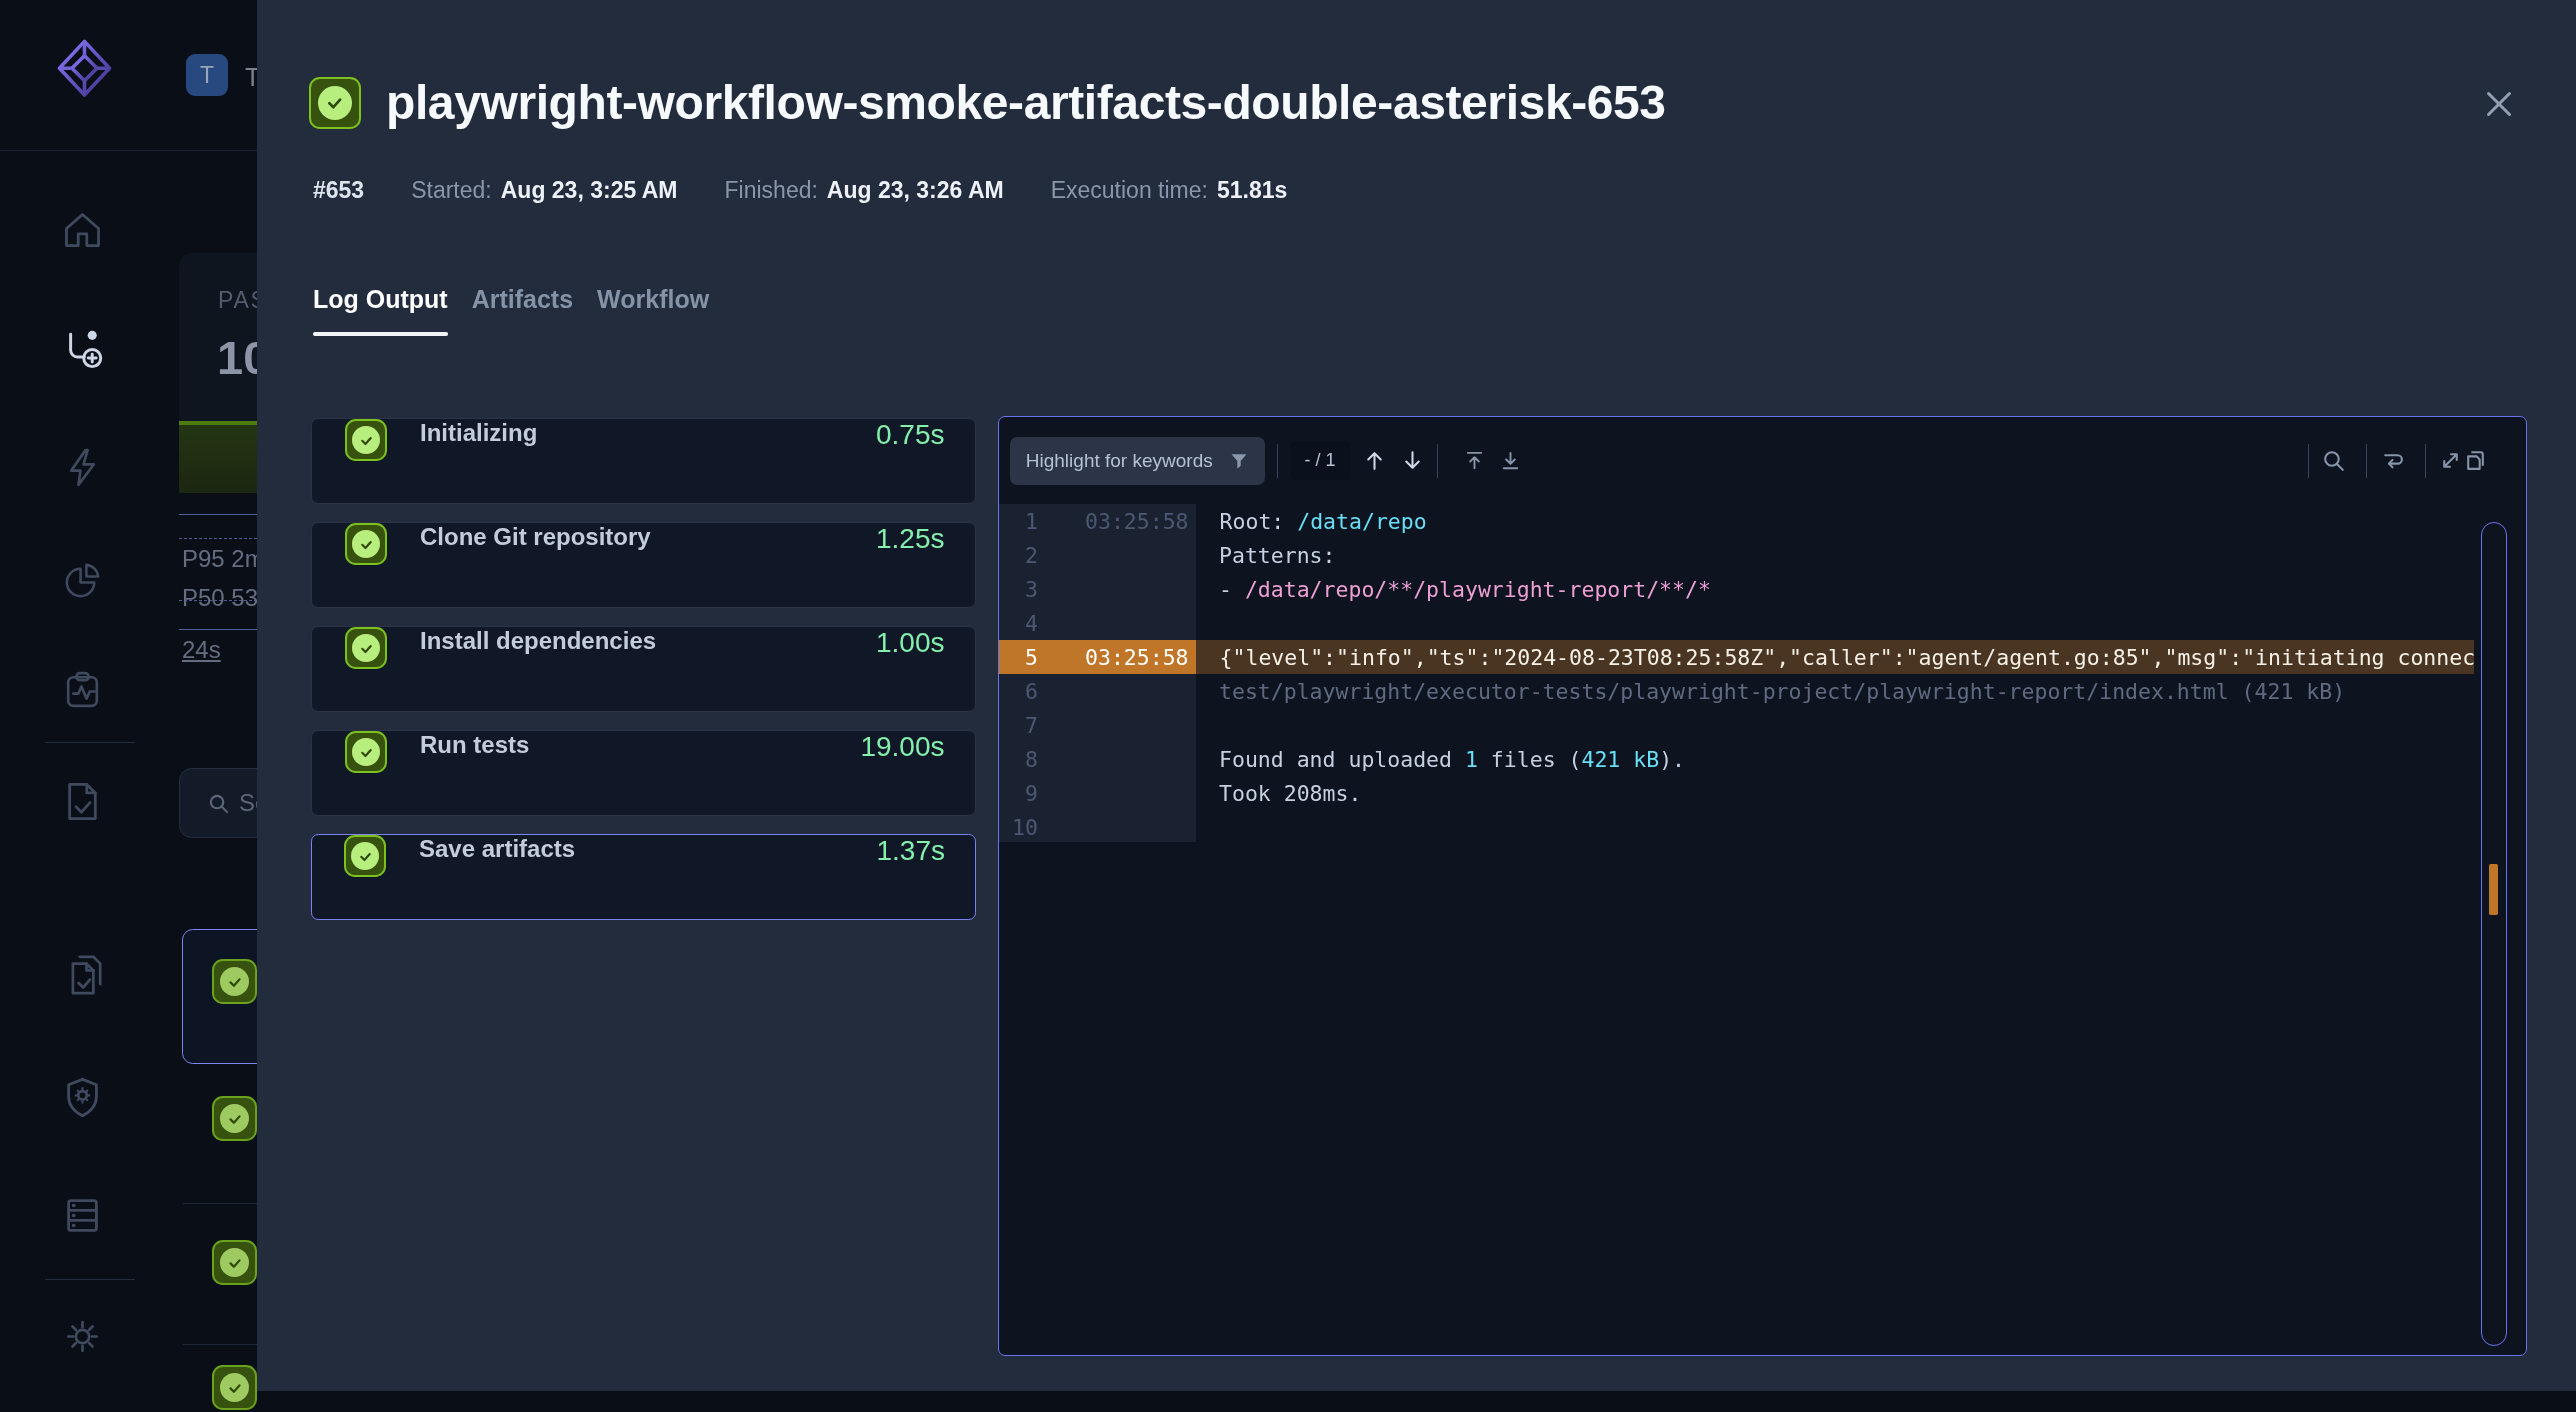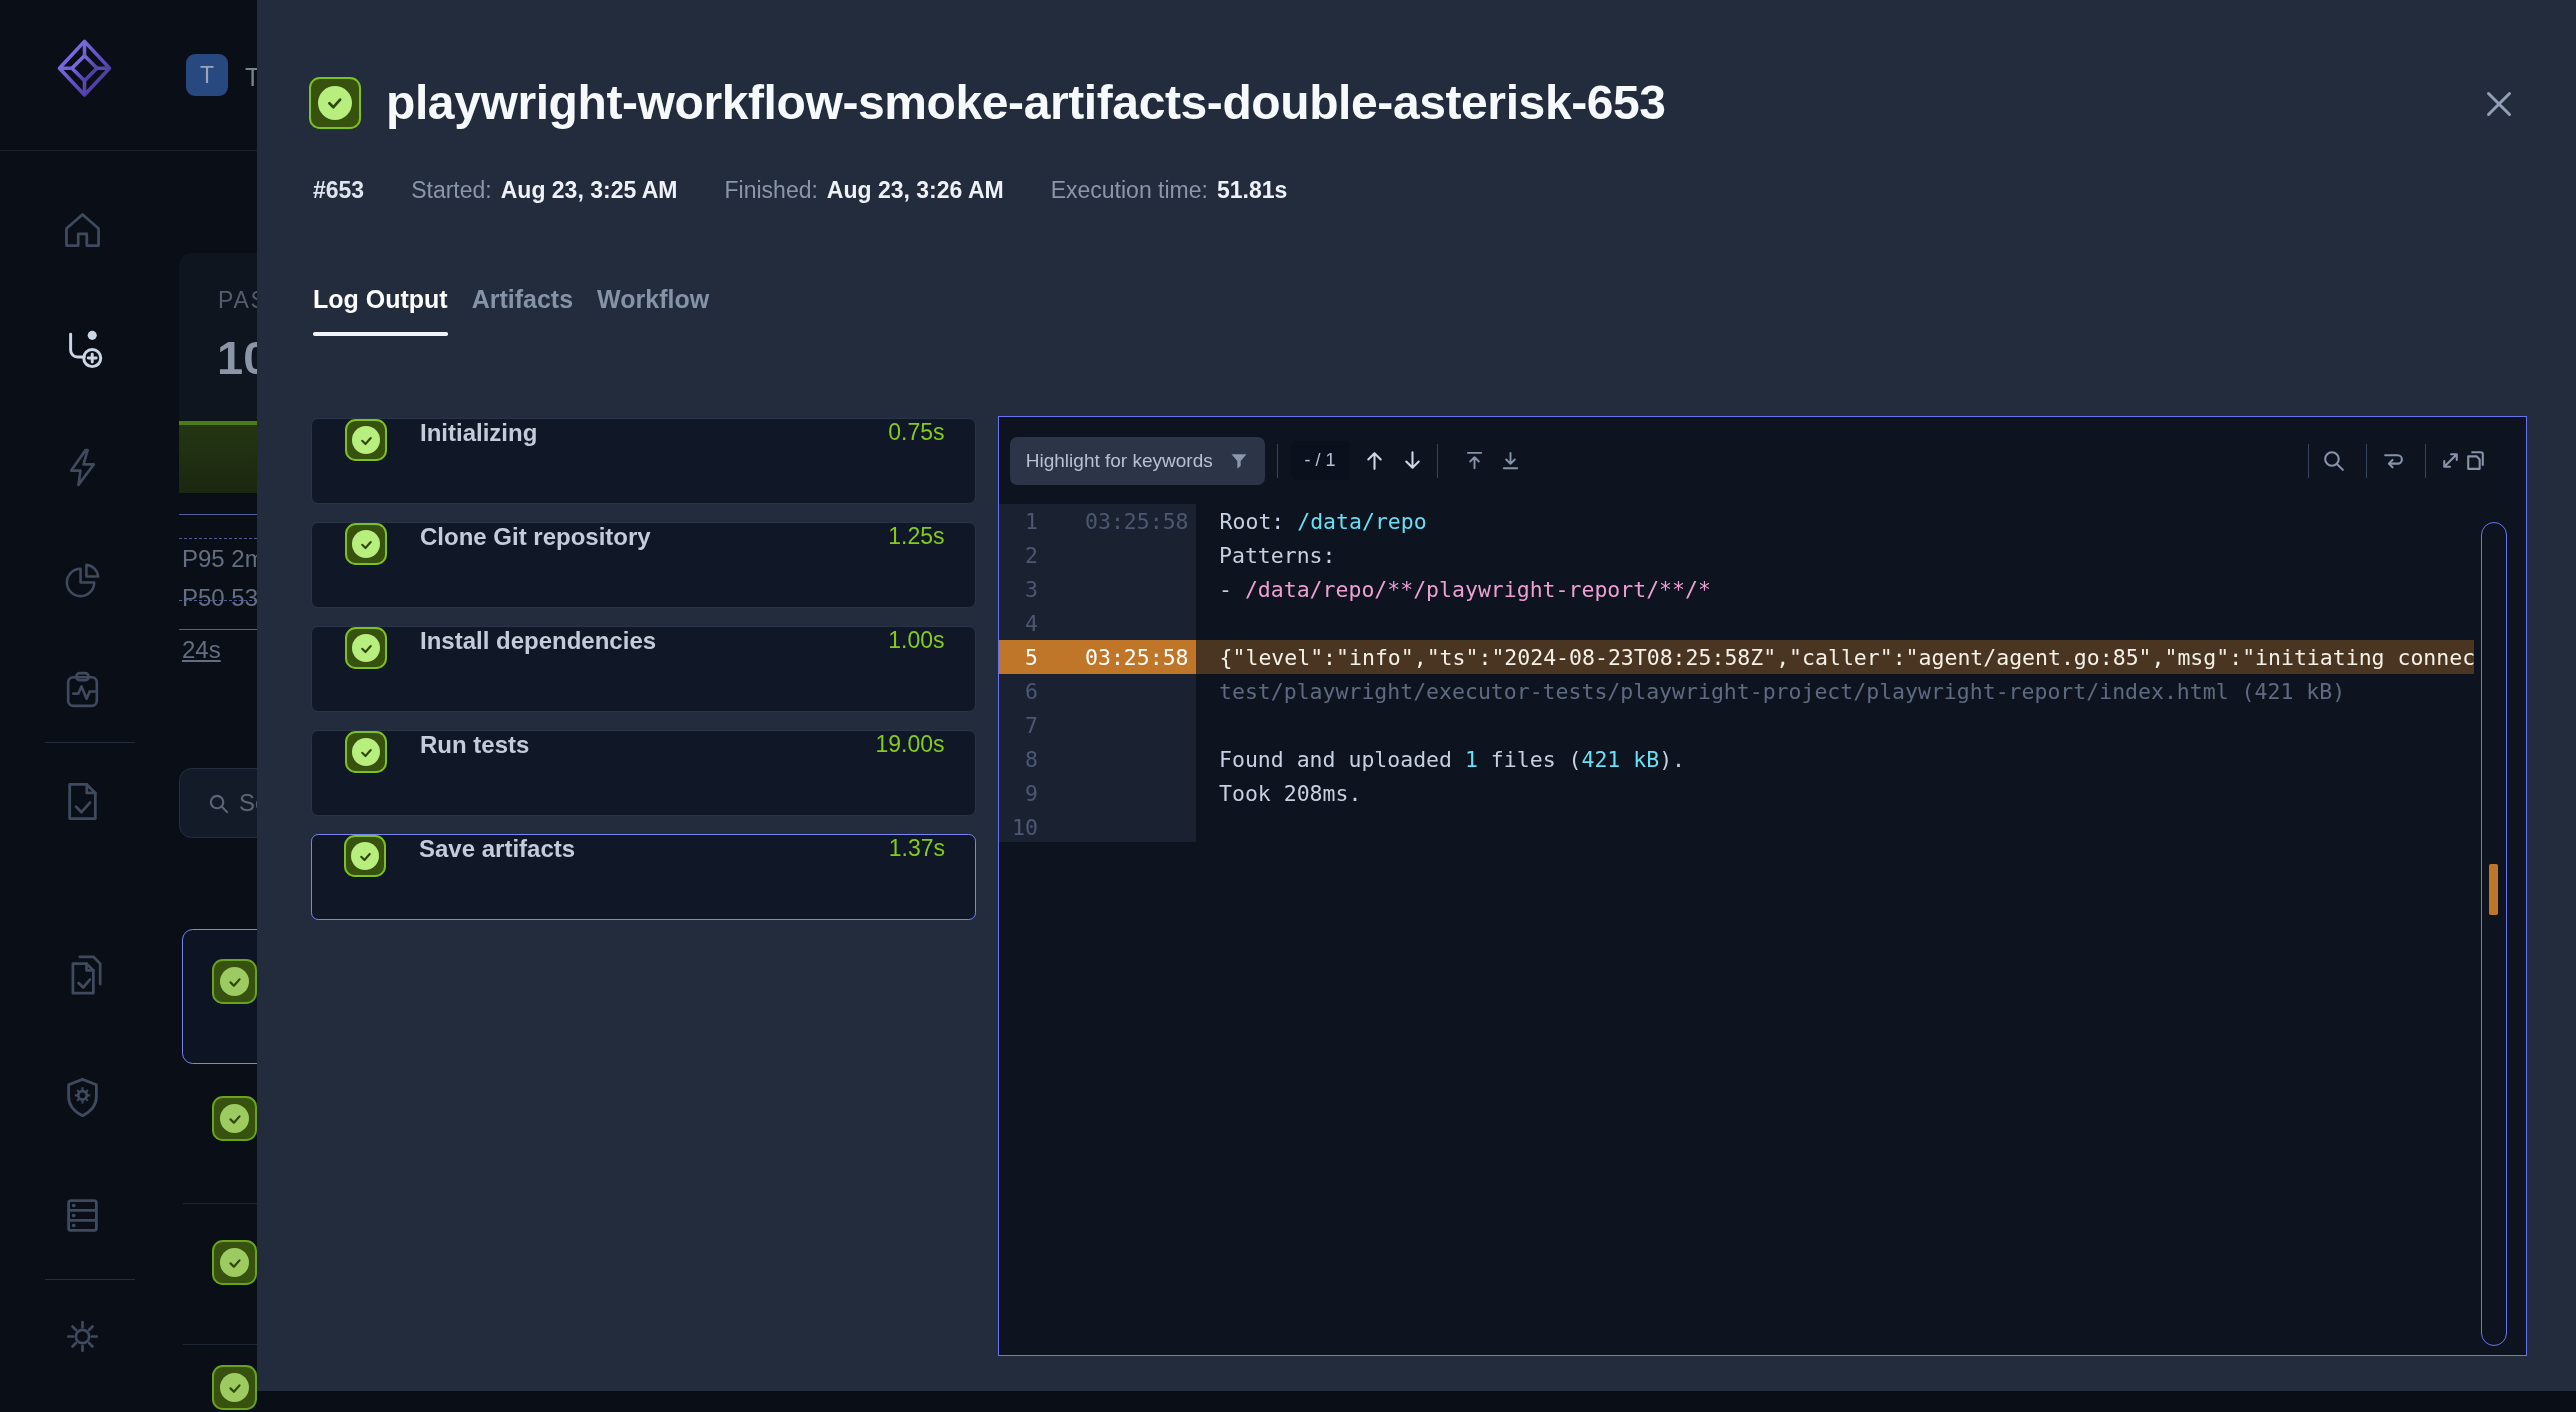--- a/index.html
+++ b/index.html
@@ -75,25 +75,25 @@
   .tab.active::after { content:""; position:absolute; left:0; right:0; bottom:0; height:3.6px; background:#f1f4f9; border-radius:1.8px; }
 
   
   .steps { position:absolute; left:54px; top:418px; width:665px; }
   .step { height:86px; margin-bottom:18px; background:#101827; border:0.9px solid #2a3447; border-radius:7.2px;
     display:flex; padding:0 30.5px 0 33px; cursor:pointer; }
   .step.selected { border:1.8px solid #7b85f2; padding:0 30px 16px 32px; }
   .step .chk { width:42px; height:42px; margin-right:33px; }
   .step .chk .c { width:28px; height:28px; }
   .step-label { flex:1; font-size:24px; font-weight:700; color:#c3ccda; }
-  .step-dur { font-size:23px; color:#84cc16; }
+  .step-dur { font-size:28px; color:#86efac; }
 
   
   .logview { position:absolute; left:741px; top:416px; width:1529px; height:940px;
-    background:#0d1420; border:1.8px solid #6974f0; border-radius:0; overflow:hidden; }
+    background:#0d1420; border:1.8px solid #6974f0; border-radius:7px; overflow:hidden; }
   .log-toolbar { position:absolute; left:0; top:0; right:0; height:87px; display:flex; align-items:center;
     padding:0 38px 0 10.8px; }
   .kw-chip { height:48px; display:flex; align-items:center; gap:16px; padding:0 16px;
     background:#2b3547; border-radius:7.2px; cursor:pointer; }
   .kw-chip span { font-size:19px; color:#b6c1d4; white-space:nowrap; }
   .tb-div { width:0.9px; height:34px; background:#38445c; margin:0 12.5px; }
   .counter { width:59px; height:39px; background:#0a101c; border-radius:5.4px;
     display:flex; align-items:center; justify-content:center; font-size:18px; color:#b6c1d4; }
   .tb-btn { background:none; border:none; cursor:pointer; color:#cfd7e4; padding:0; margin-left:12.5px;
     display:flex; align-items:center; }

